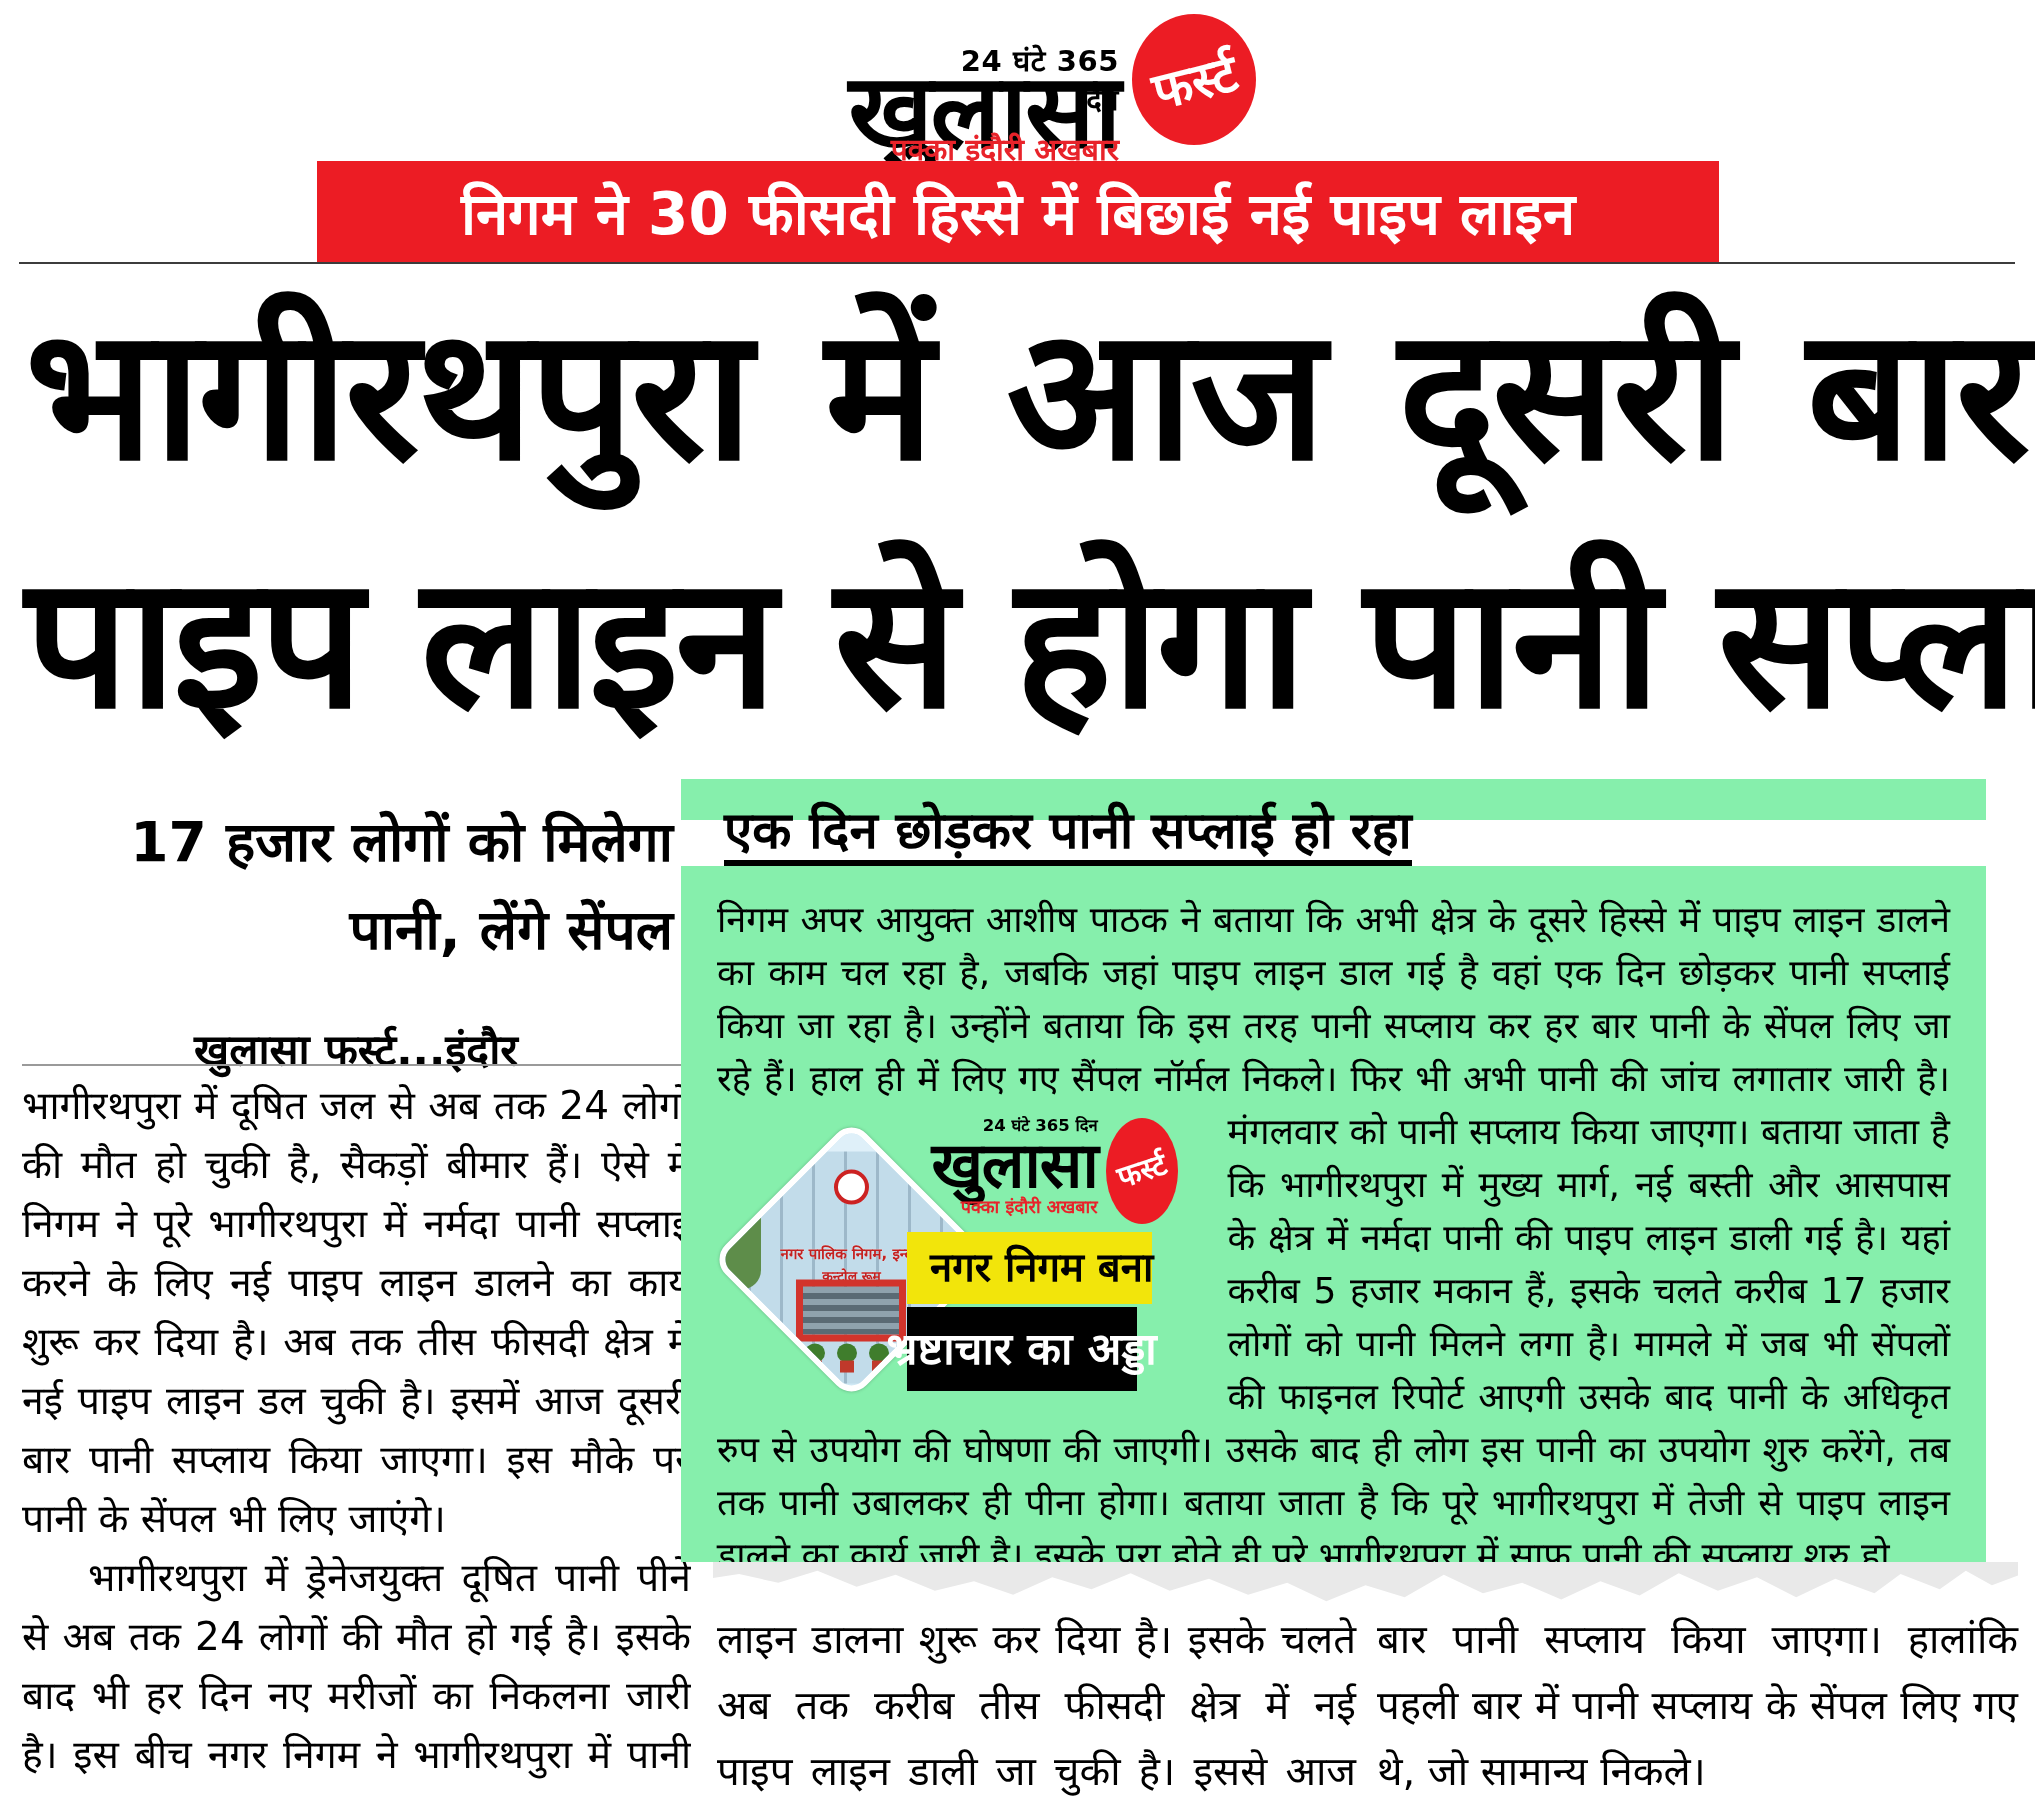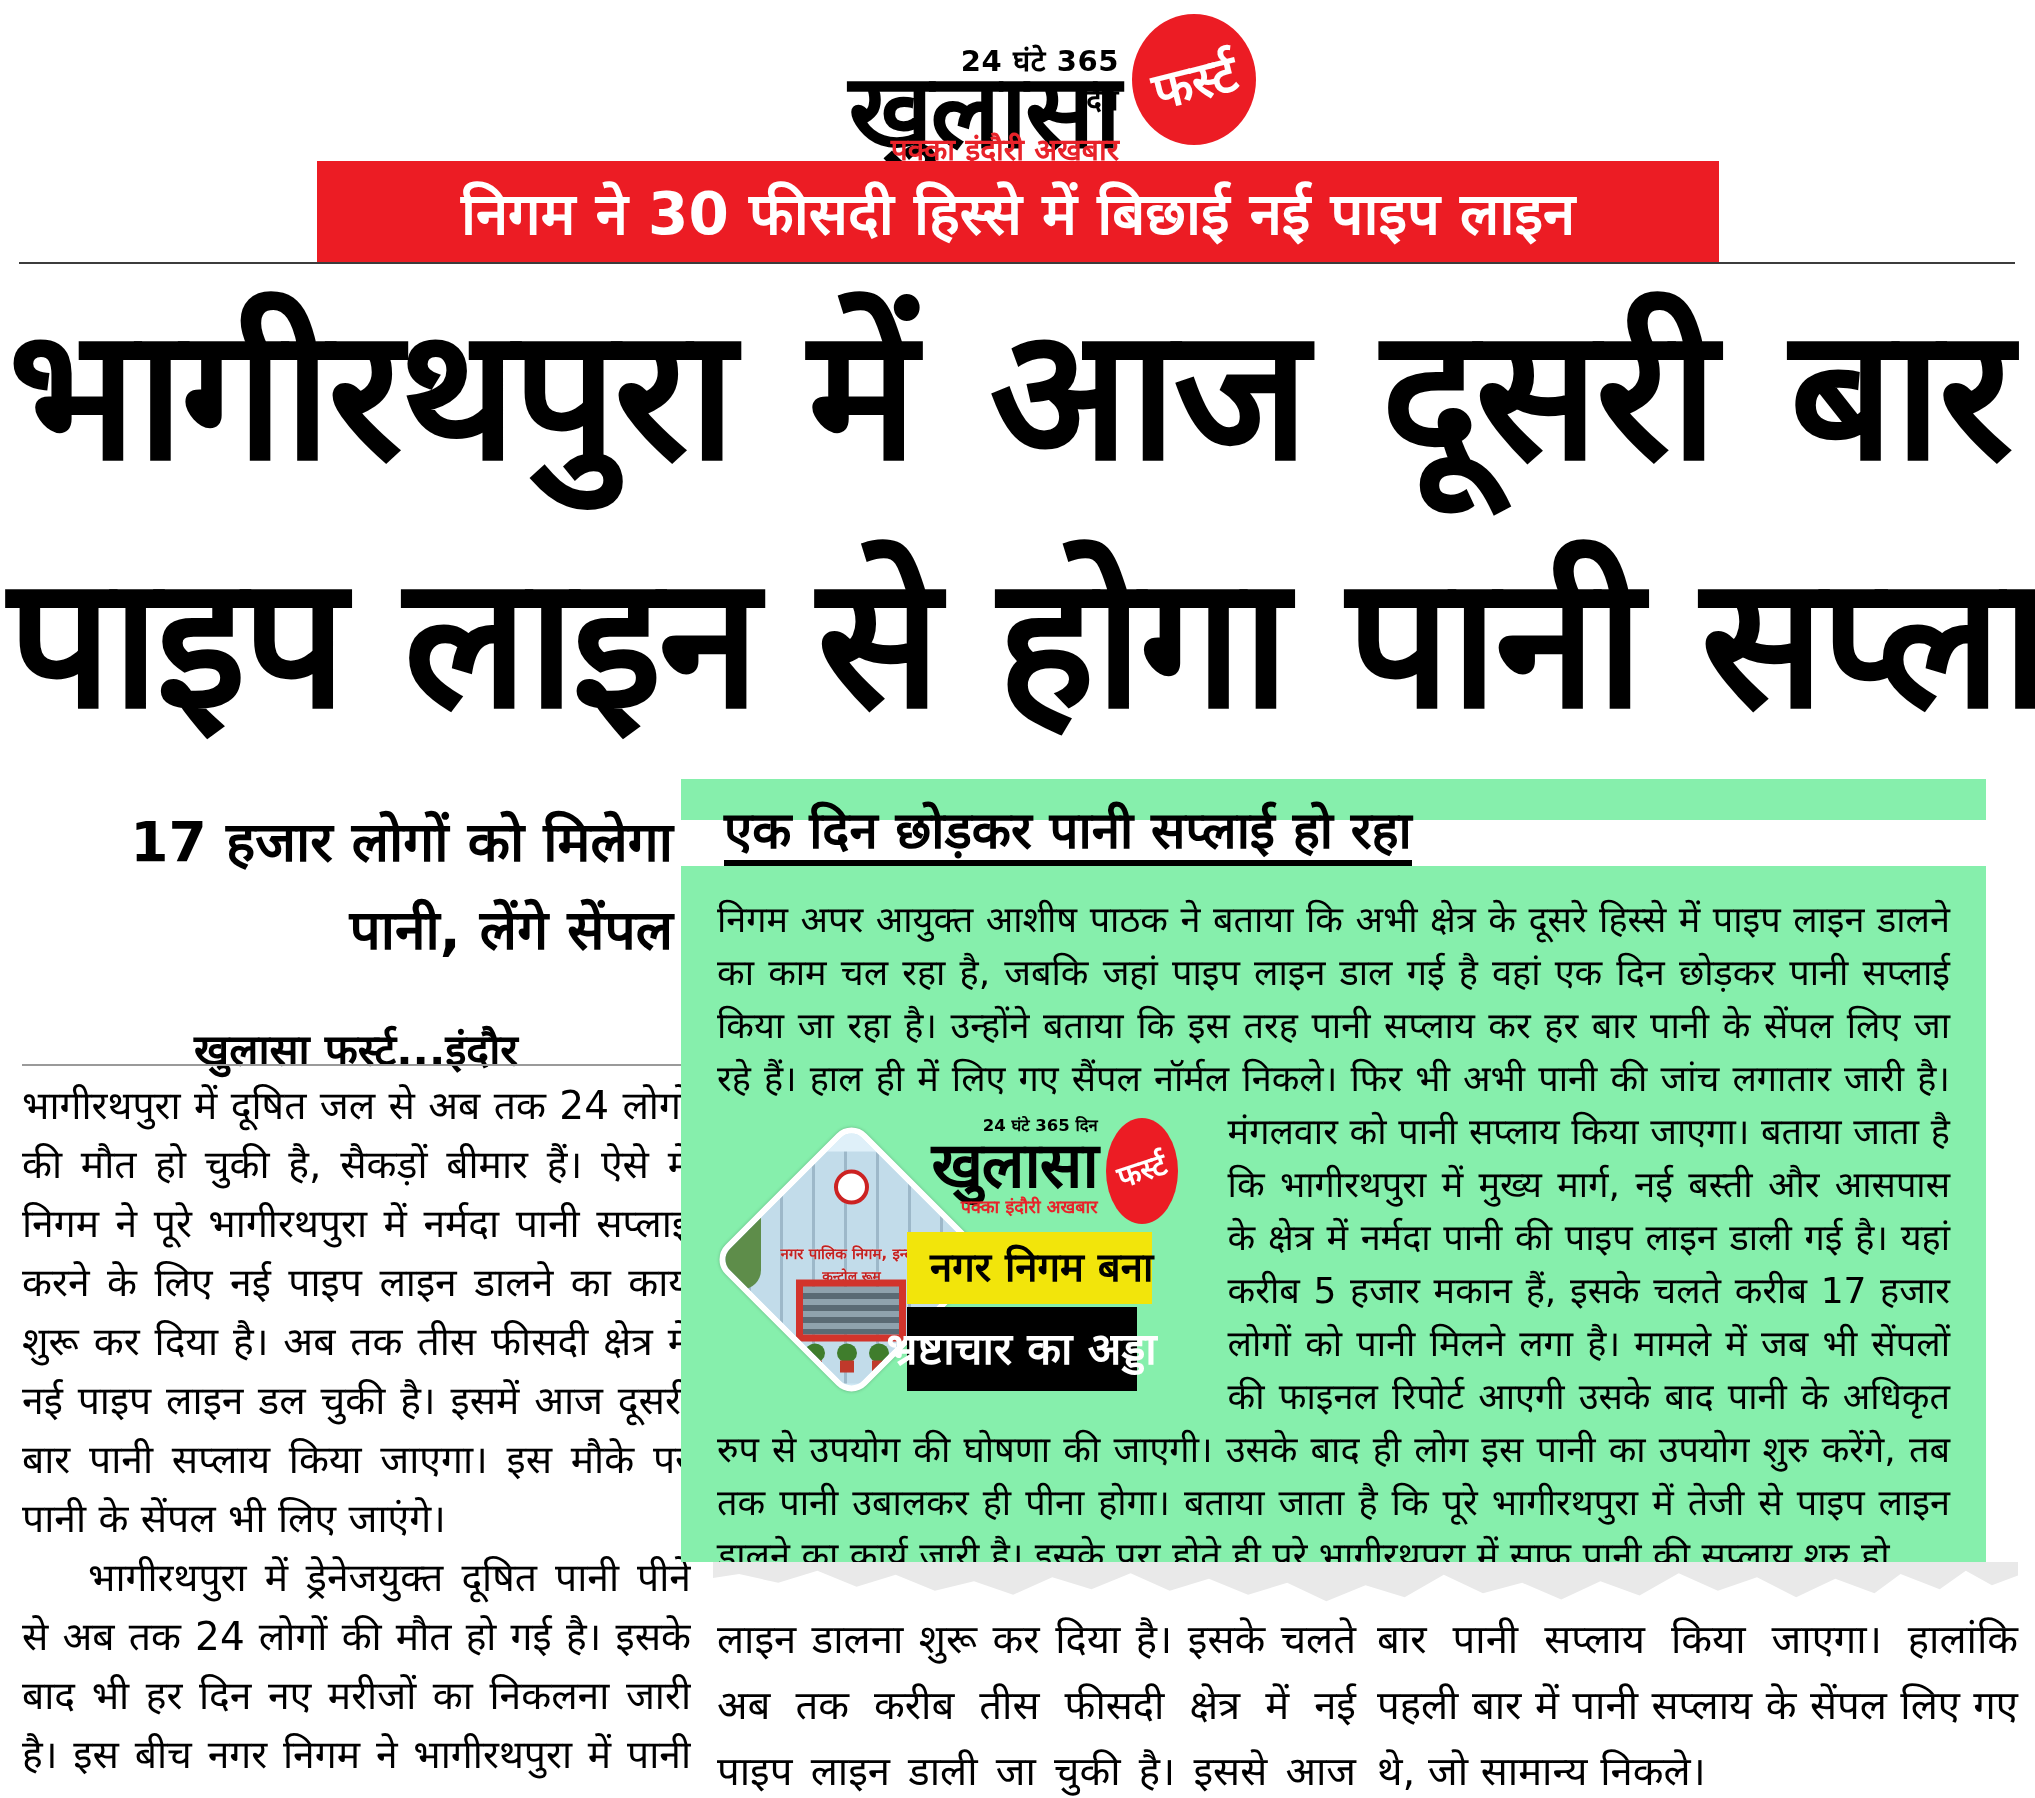--- a/index.html
+++ b/index.html
@@ -18,21 +18,21 @@
     background:#ec1c24;display:flex;align-items:center;justify-content:center;}
   .mh-circle span{color:#fff;font-size:51px;font-weight:bold;transform:rotate(-14deg);}
 
   
   .kicker{left:317px;top:161px;width:1402px;height:101px;background:#ec1c24;
     display:flex;align-items:center;justify-content:center;}
   .kicker span{color:#fff;font-size:58px;font-weight:bold;white-space:nowrap;}
   .top-rule{left:19.3px;top:262px;width:1996px;height:2.2px;background:#3c3c3c;}
 
   
-  .headline{left:8px;top:271px;width:2002px;}
+  .headline{left:25px;top:271px;width:2002px;}
   .headline .hl{font-size:183px;line-height:248px;font-weight:900;
     text-align:justify;text-align-last:justify;white-space:nowrap;letter-spacing:-3.3px;}
 
   
   .deck{left:39px;top:798px;width:634px;text-align:right;
     font-size:55px;line-height:88px;font-weight:bold;}
   .byline{left:39px;top:1005px;width:634px;text-align:center;
     font-size:43px;font-weight:bold;margin-top:14px;}
   .left-rule{left:22px;top:1064px;width:668px;height:1.7px;background:#9a9a9a;}
   .left-body{left:22px;top:1076px;width:669px;height:711px;

